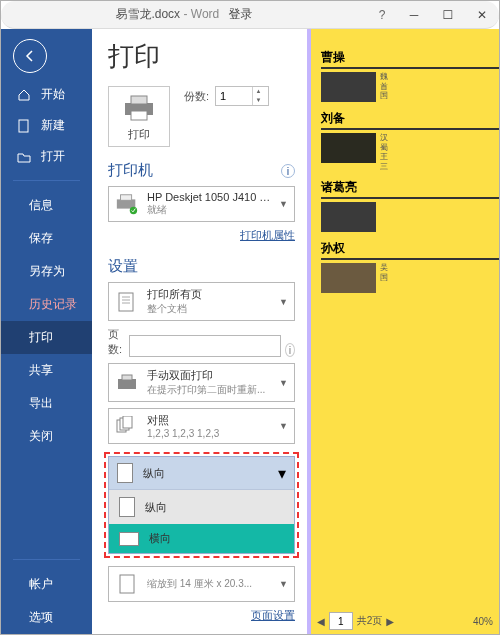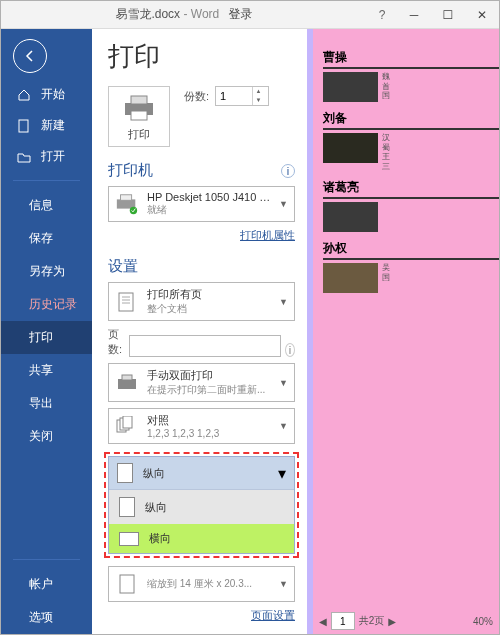--- a/index.html
+++ b/index.html
@@ -1,19 +1,19 @@
 <!DOCTYPE html>
 <html><head>
 <meta charset="utf-8">
 <style>
 * { margin: 0; padding: 0; box-sizing: border-box; font-family: "Microsoft YaHei", sans-serif; }
 body { width: 500px; height: 635px; overflow: hidden; background: #fff; }
 .root { display: flex; flex-direction: column; width: 500px; height: 635px; border: 1px solid #b0b0b0; }
 
-.titlebar { height: 28px; background: #f3f3f3; display: flex; align-items: center; border-bottom: 1px solid #dcdcdc; }
+.titlebar { height: 28px; background: #f3f3f3; display: flex; align-items: center; border-bottom: 1px solid #dcdcdc; border-radius: 14px; }
 .titlebar-center { flex: 1; text-align: center; font-size: 12px; color: #5a5a5a; }
 .titlebar-center .fn { color: #555; }
 .titlebar-center .app { color: #888; }
 .titlebar-center .login { color: #444; margin-left: 6px; }
 .winbtns { display: flex; }
 .winbtn { width: 34px; height: 26px; font-size: 12px; color: #444; display: flex; align-items: center; justify-content: center; cursor: pointer; }
 .help { width: 30px; font-size: 12px; text-align: center; color: #666; }
 
 .main { flex: 1; display: flex; min-height: 0; }
 
@@ -54,27 +54,27 @@
 .linkrow a { color: #2b579a; text-decoration: underline; cursor: pointer; }
 
 .pagesrow { display: flex; align-items: flex-end; gap: 4px; }
 .pagesrow .lbl { font-size: 11px; color: #555; }
 .pagesrow input { flex: 1; border: 1px solid #b8b8b8; height: 22px; font-size: 11px; padding: 0 4px; }
 .pagesrow .info { color: #888; font-size: 11px; border: 1px solid #ccc; border-radius: 50%; width: 14px; height: 14px; text-align: center; line-height: 12px; }
 
 .dashed-highlight { border: 2px dashed #e33; padding: 2px; margin: 2px -4px; }
 .orient-open { border: 1px solid #9caed1; }
 .orient-sel { background: #c7d6ea; display: flex; align-items: center; padding: 6px 8px; gap: 10px; border-bottom: 1px solid #b8c6dc; cursor: pointer; }
-.orient-item { display: flex; align-items: center; padding: 7px 8px 7px 10px; gap: 10px; background: #bef264; cursor: pointer; }
+.orient-item { display: flex; align-items: center; padding: 7px 8px 7px 10px; gap: 10px; background: #14b8a6; cursor: pointer; }
 .orient-item.hover { background: #e6e6e6; }
 .orient-item .lbl, .orient-sel .lbl { font-size: 11px; color: #333; }
 .pgic { width: 16px; height: 20px; border: 1px solid #888; background: #fff; }
 .pgic.land { width: 20px; height: 14px; }
 
-.previewcol { flex: 1; background: #f9a8d4; border-left: 6px solid #c4b5fd; position: relative; min-width: 0; overflow: hidden; }
+.previewcol { flex: 1; background: #fde047; border-left: 4px solid #c4b5fd; position: relative; min-width: 0; overflow: hidden; }
 .previewinner { position: absolute; top: 20px; left: 10px; width: 220px; }
 .pvcard { margin-bottom: 8px; }
 .pvname { font-size: 12px; font-weight: bold; border-bottom: 2px solid #333; padding-bottom: 1px; margin-bottom: 3px; }
 .pvrow { display: flex; gap: 4px; }
 .pvimg { width: 55px; height: 30px; background: #3a3a3a; }
 .pvimg.b { background: #6b5a40; }
 .pvimg.c { background: #2a2a20; }
 .pvtag { font-size: 8px; color: #555; line-height: 1.2; writing-mode: normal; }
 
 .bottombar { position: absolute; bottom: 4px; left: 6px; right: 6px; display: flex; align-items: center; justify-content: space-between; font-size: 10px; color: #555; }

